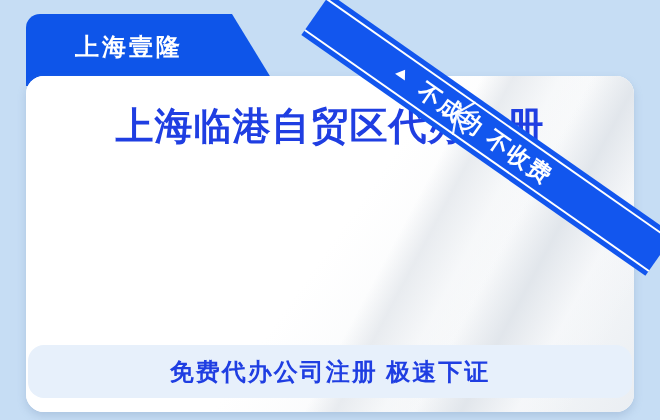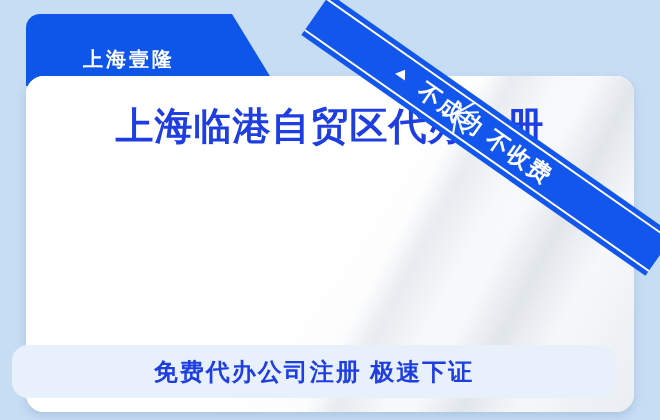--- a/index.html
+++ b/index.html
@@ -29,28 +29,28 @@
     height: 72px;
     background: #0e55e9;
     border-radius: 14px 0 0 0;
     -webkit-clip-path: polygon(0 0, 206px 0, 250px 72px, 0 72px);
     clip-path: polygon(0 0, 206px 0, 250px 72px, 0 72px);
     z-index: 2;
   }
   .tab-label {
     position: absolute;
     left: 26px;
-    top: 28px;
+    top: 16px;
     width: 206px;
     height: 62px;
     display: flex;
     align-items: center;
     justify-content: center;
     color: #ffffff;
-    font-size: 20px;
+    font-size: 24px;
     font-weight: bold;
     letter-spacing: 3px;
     z-index: 3;
     white-space: nowrap;
   }
 
   
   .card-shadow {
     position: absolute;
     left: 26px;
@@ -102,21 +102,21 @@
     z-index: 6;
   }
   .headline .line {
     display: block;
     white-space: nowrap;
   }
 
   
   .cta {
     position: absolute;
-    left: 12px;
+    left: 28px;
     top: 345px;
     width: 604px;
     height: 53px;
     background: #e7f0fb;
     border-radius: 16px;
     display: flex;
     align-items: center;
     justify-content: center;
     z-index: 6;
   }

